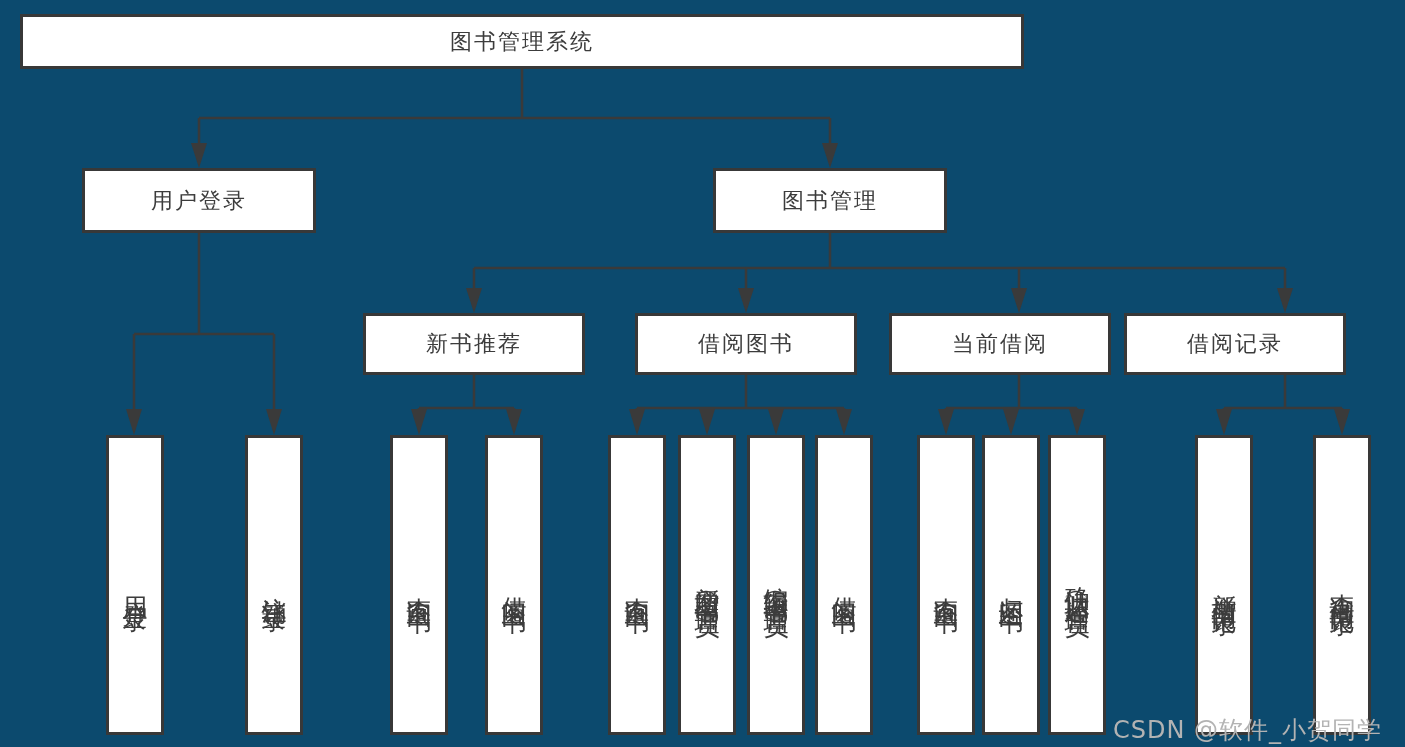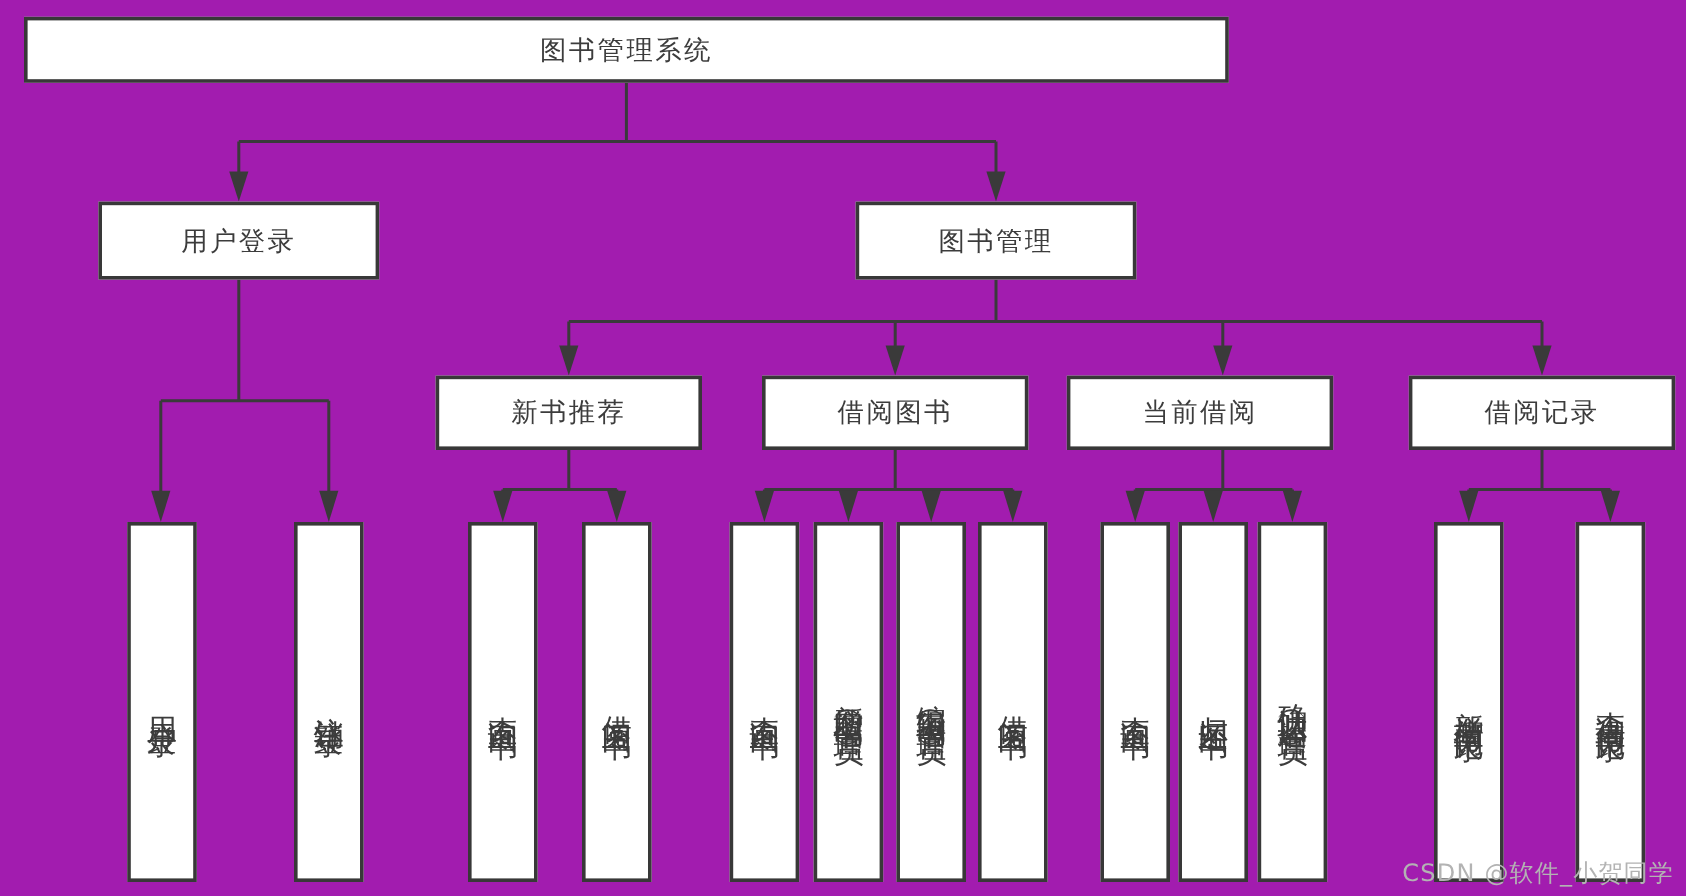--- a/index.html
+++ b/index.html
@@ -1,20 +1,20 @@
 <!DOCTYPE html>
 <html><head>
 <meta charset="utf-8">
 <style>
   html, body { margin: 0; padding: 0; background: #ffffff; }
   .canvas {
     position: relative;
     width: 1405px;
     height: 747px;
-    background: #a21caf;
+    background: #0c4a6e;
     font-family: "DejaVu Sans", "Liberation Sans", sans-serif;
     color: #3c3c3c;
     overflow: hidden;
   }
   .connectors {
     position: absolute;
     left: 0; top: 0;
     width: 1405px; height: 747px;
     pointer-events: none;
   }
@@ -48,23 +48,23 @@
   .vtext {
     writing-mode: vertical-rl;
     font-size: 25px;
     letter-spacing: 4px;
     line-height: 1;
     color: #3c3c3c;
     white-space: nowrap;
   }
   .watermark {
     position: absolute;
-    right: 10px;
+    right: 23px;
     top: 714px;
-    font-size: 20px;
+    font-size: 24px;
     letter-spacing: 1px;
     color: #b3b3b3;
   }
 </style>
 </head>
 <body>
 
 <div class="canvas">
 
   <svg class="connectors" viewBox="0 0 1405 747" xmlns="http://www.w3.org/2000/svg">
@@ -108,21 +108,21 @@
   </svg>
 
   <div class="box root-box">图书管理系统</div>
 
   <div class="box l2-box" style="left:82px">用户登录</div>
   <div class="box l3-box" style="left:363px">新书推荐</div>
 
   <div class="box l2-box" style="left:713px">图书管理</div>
   <div class="box l3-box" style="left:635px">借阅图书</div>
   <div class="box l3-box" style="left:889px">当前借阅</div>
-  <div class="box l3-box" style="left:1174px">借阅记录</div>
+  <div class="box l3-box" style="left:1124px">借阅记录</div>
 
   <div class="leaf" style="left:106px">
     <span class="vtext">用户登录</span>
   </div>
   <div class="leaf" style="left:245px">
     <span class="vtext">注销登录</span>
   </div>
 
   <div class="leaf" style="left:390px">
     <span class="vtext">查询图书</span>

